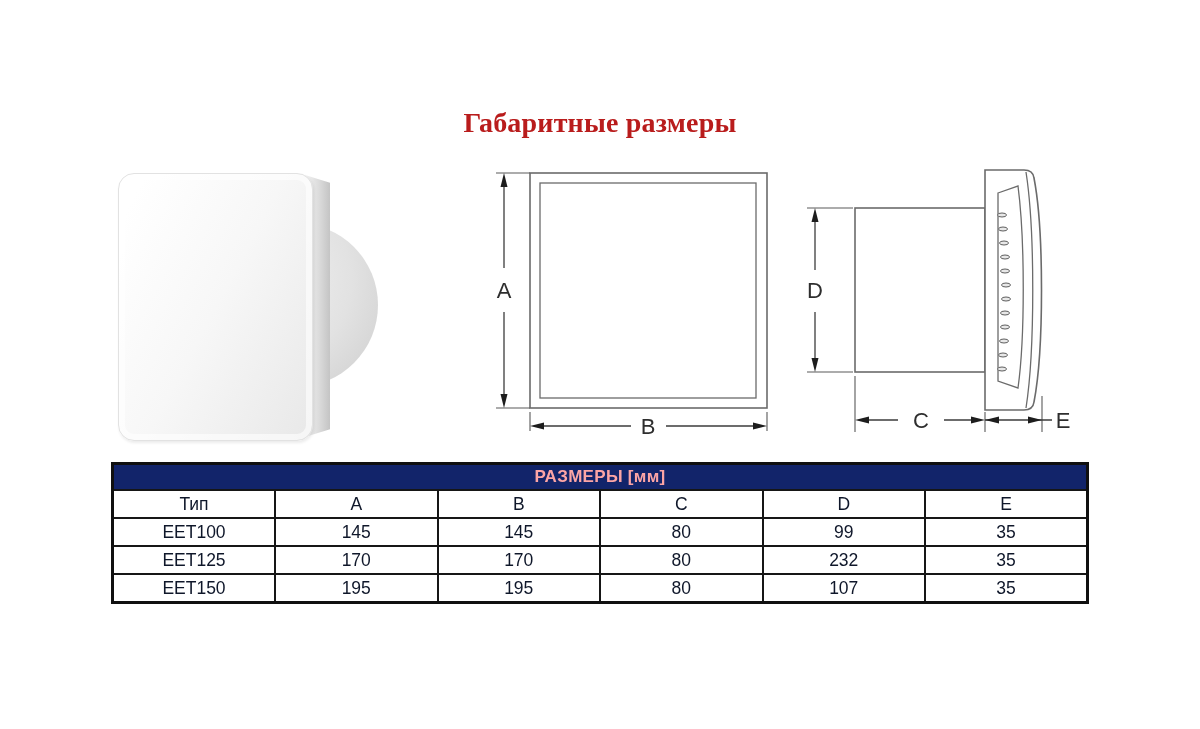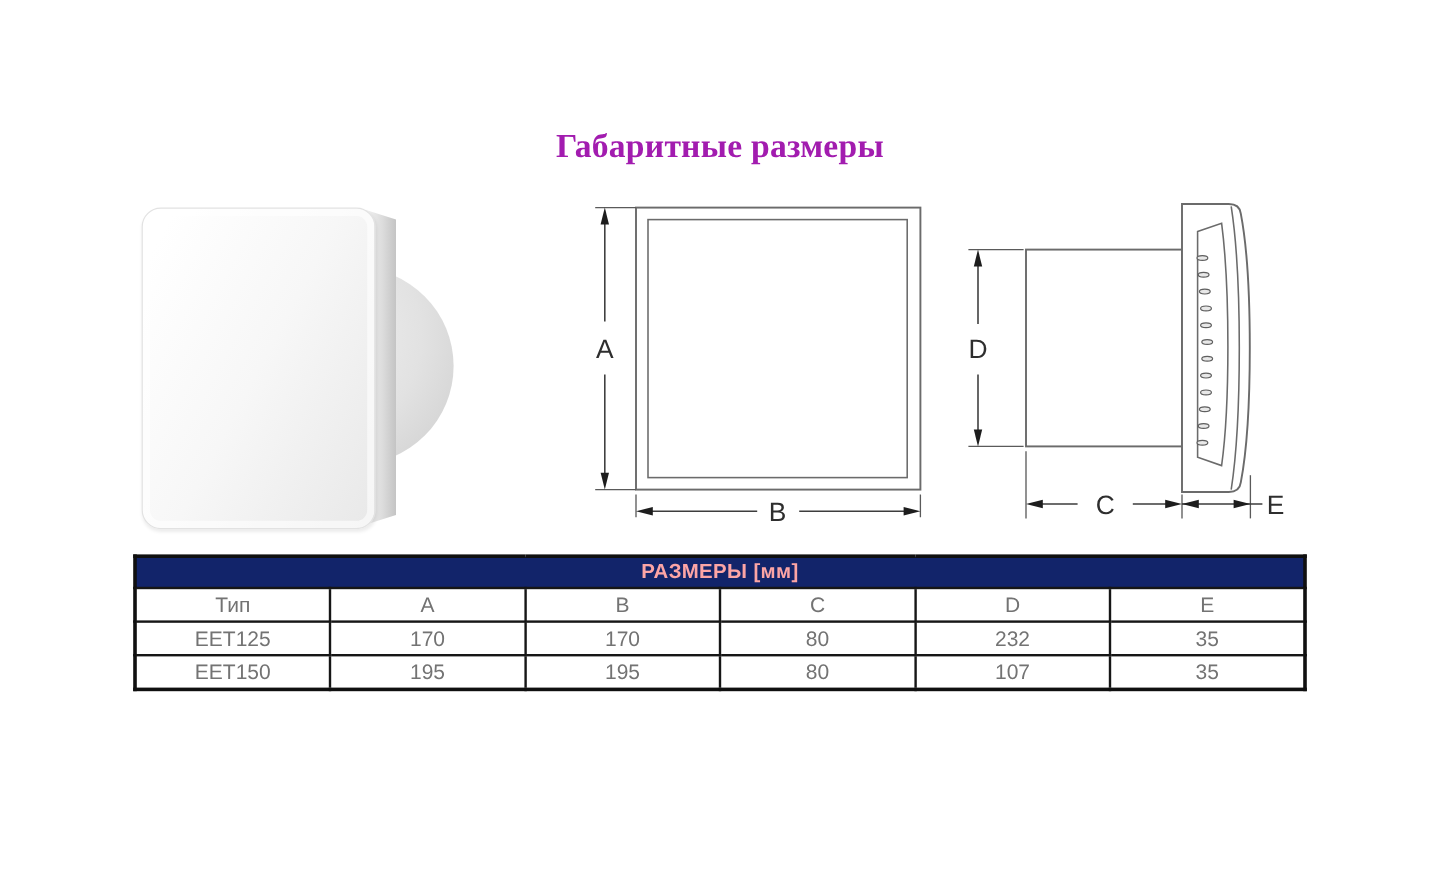--- a/index.html
+++ b/index.html
@@ -3,21 +3,21 @@
 <meta charset="utf-8">
 <style>
   html,body{margin:0;padding:0;background:#fff;}
   .page{
     position:relative;width:1200px;height:729px;background:#ffffff;
     font-family:"Liberation Sans",sans-serif;overflow:hidden;
   }
   
   .title{
     position:absolute;left:0;top:107px;width:1200px;text-align:center;
-    font-family:"Liberation Serif",serif;font-weight:700;font-size:28px;color:#a21caf;
+    font-family:"Liberation Serif",serif;font-weight:700;font-size:28px;color:#b91c1c;
     letter-spacing:.2px;
   }
   
   .photo{position:absolute;left:113px;top:166px;width:285px;height:285px;}
   .photo .duct{
     position:absolute;left:101px;top:57px;width:164px;height:164px;border-radius:50%;
     background:radial-gradient(circle at 32% 35%, #f1f1f1 0%, #e2e2e2 55%, #cdcdcd 100%);
   }
   .photo .cover-side{
     position:absolute;left:192px;top:9px;width:25px;height:262px;
@@ -42,21 +42,21 @@
     text-anchor:middle;font-weight:400;
   }
   .slot{fill:#e8e8e8;stroke:#5f5f5f;stroke-width:1;}
   
   .dim-table{
     position:absolute;left:111px;top:462px;width:978px;
     border-collapse:collapse;table-layout:fixed;border:3px solid #101010;
   }
   .dim-table td{
     border:2px solid #161616;text-align:center;vertical-align:middle;
-    height:26px;font-size:17.5px;color:#737373;padding:0;background:#fff;
+    height:26px;font-size:17.5px;color:#0f172a;padding:0;background:#fff;
     font-family:"Liberation Sans",sans-serif;
   }
   .dim-table tr.band td{
     background:#12246a;color:#fca5a5;font-weight:700;font-size:17px;
     height:24px;letter-spacing:.3px;
   }
 </style>
 </head>
 <body>
 
@@ -142,20 +142,28 @@
       </tr>
       <tr>
         <td>Тип</td>
         <td>A</td>
         <td>B</td>
         <td>C</td>
         <td>D</td>
         <td>E</td>
       </tr>
       <tr>
+        <td>EET100</td>
+        <td>145</td>
+        <td>145</td>
+        <td>80</td>
+        <td>99</td>
+        <td>35</td>
+      </tr>
+      <tr>
         <td>EET125</td>
         <td>170</td>
         <td>170</td>
         <td>80</td>
         <td>232</td>
         <td>35</td>
       </tr>
       <tr>
         <td>EET150</td>
         <td>195</td>

